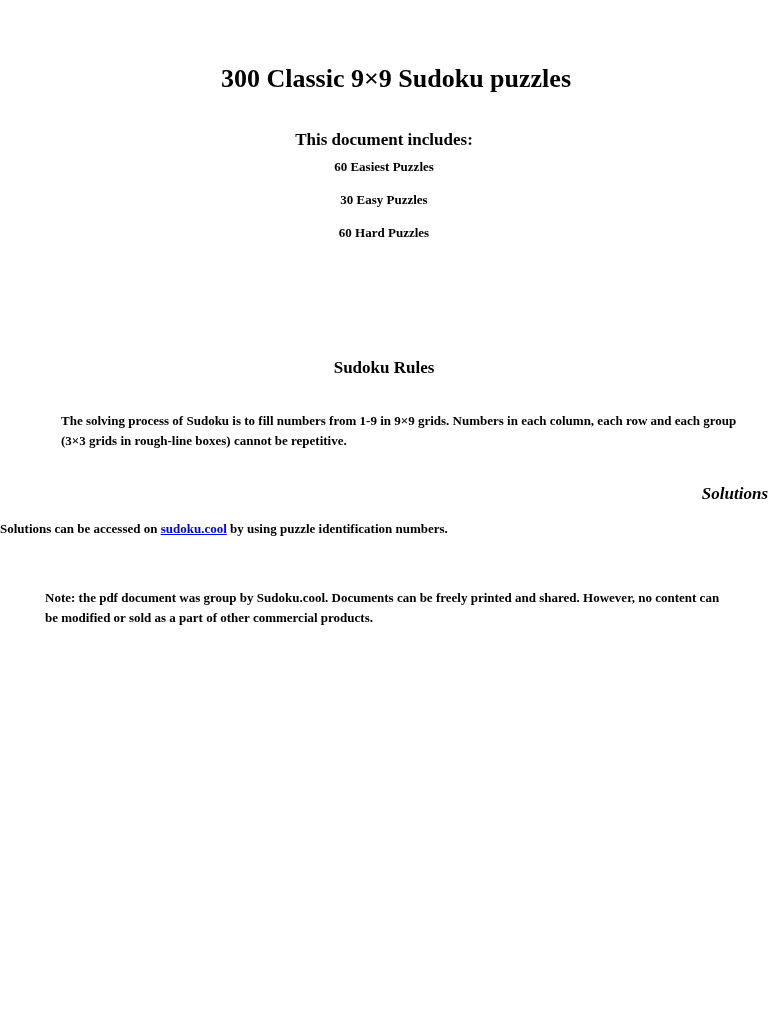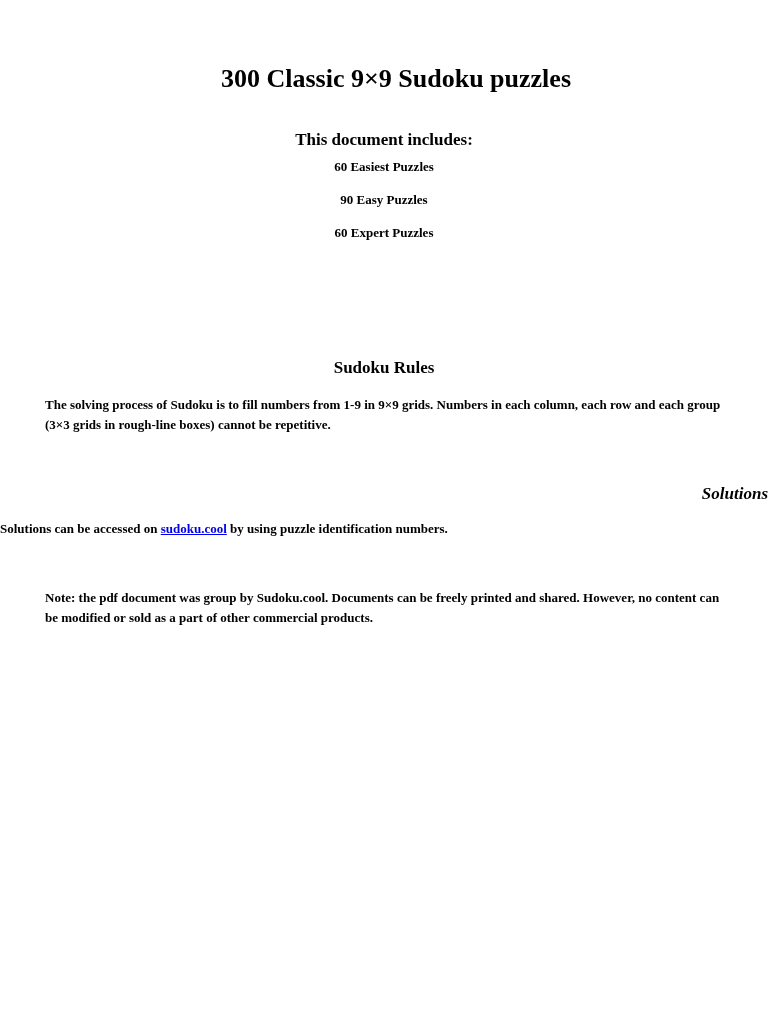--- a/index.html
+++ b/index.html
@@ -61,21 +61,21 @@
       line-height: 22px;
       margin: 0;
     }
     .rules-text {
       position: absolute;
       top: 395px;
       left: 45px;
       width: 680px;
       font-size: 13px;
       line-height: 20px;
-      margin: 0;
+      margin: 16px;
     }
     .solutions-heading {
       position: absolute;
       top: 483px;
       left: 0;
       width: 768px;
       text-align: right;
       font-size: 17px;
       line-height: 22px;
       margin: 0;
@@ -107,22 +107,22 @@
   </style>
 </head>
 <body>
 
 <h1 class="page-title">300 Classic 9×9 Sudoku puzzles</h1>
 
 <h2 class="includes-heading">This document includes:</h2>
 
 <ul class="includes-list">
   <li>60 Easiest Puzzles</li>
-  <li>90 Easy Puzzles</li>
-  <li>60 Expert Puzzles</li>
+  <li>30 Easy Puzzles</li>
+  <li>60 Hard Puzzles</li>
 </ul>
 
 <h2 class="rules-heading">Sudoku Rules</h2>
 
 <p class="rules-text">The solving process of Sudoku is to fill numbers from 1-9 in 9×9 grids. Numbers in each column, each row and each group (3×3 grids in rough-line boxes) cannot be repetitive.</p>
 
 <h2 class="solutions-heading">Solutions</h2>
 
 <p class="solutions-text">
   <span>Solutions can be accessed on </span><a href="#">sudoku.cool</a><span> by using puzzle identification numbers.</span>

